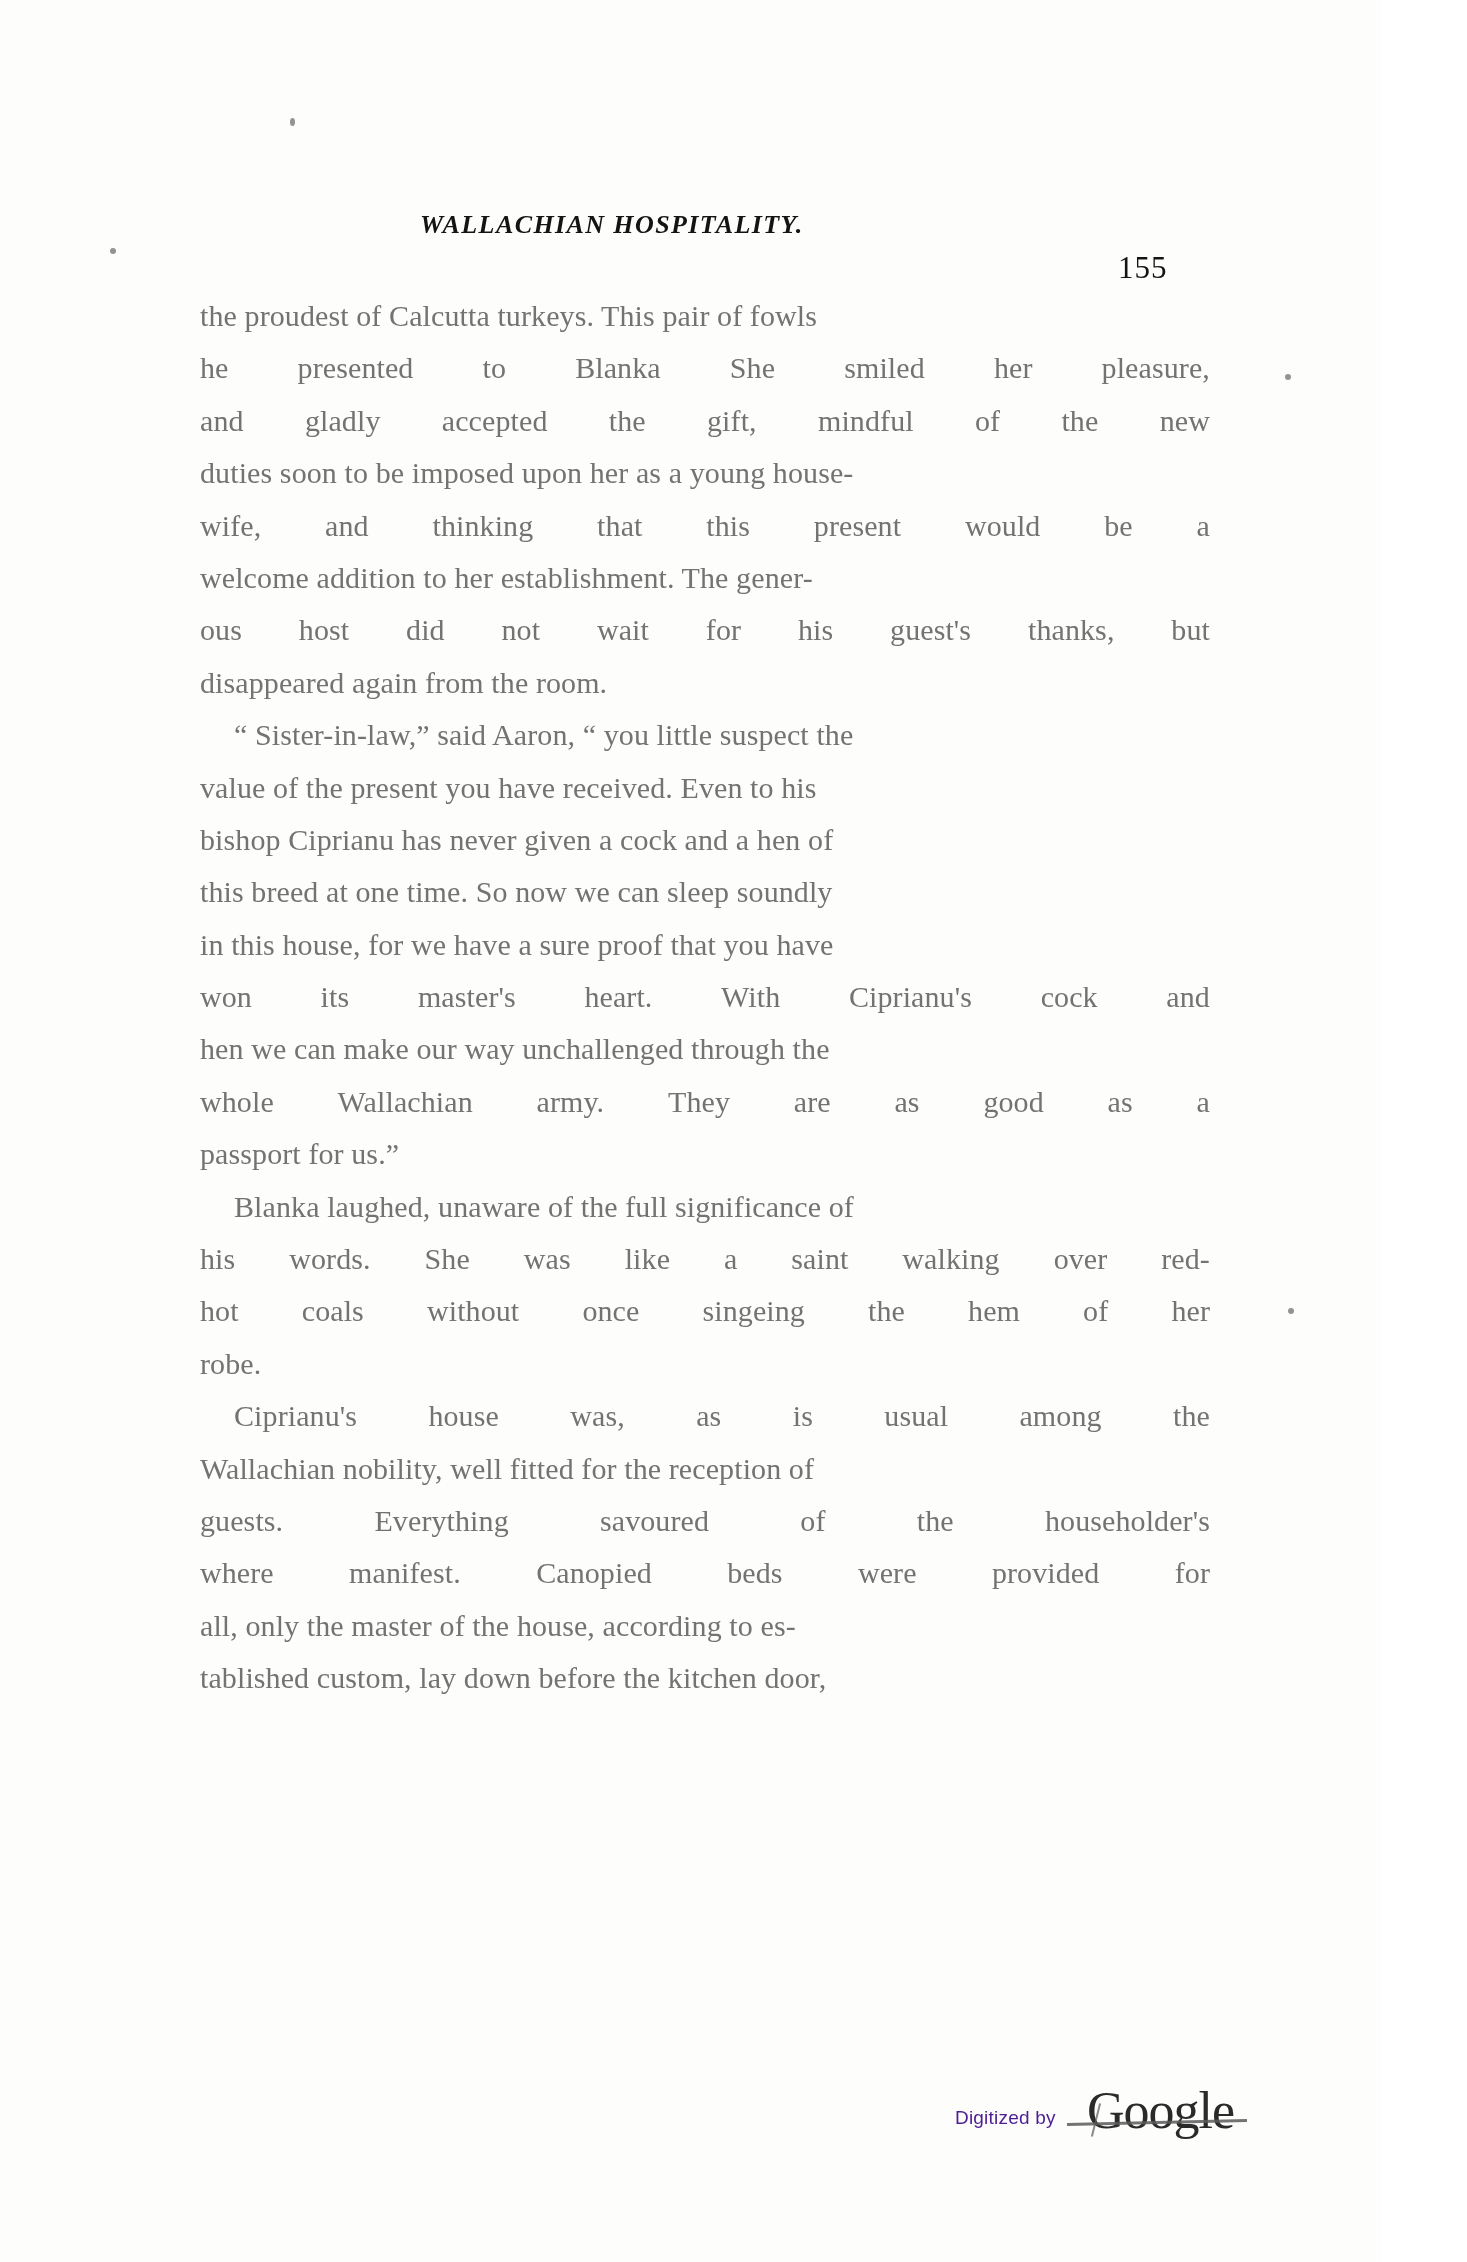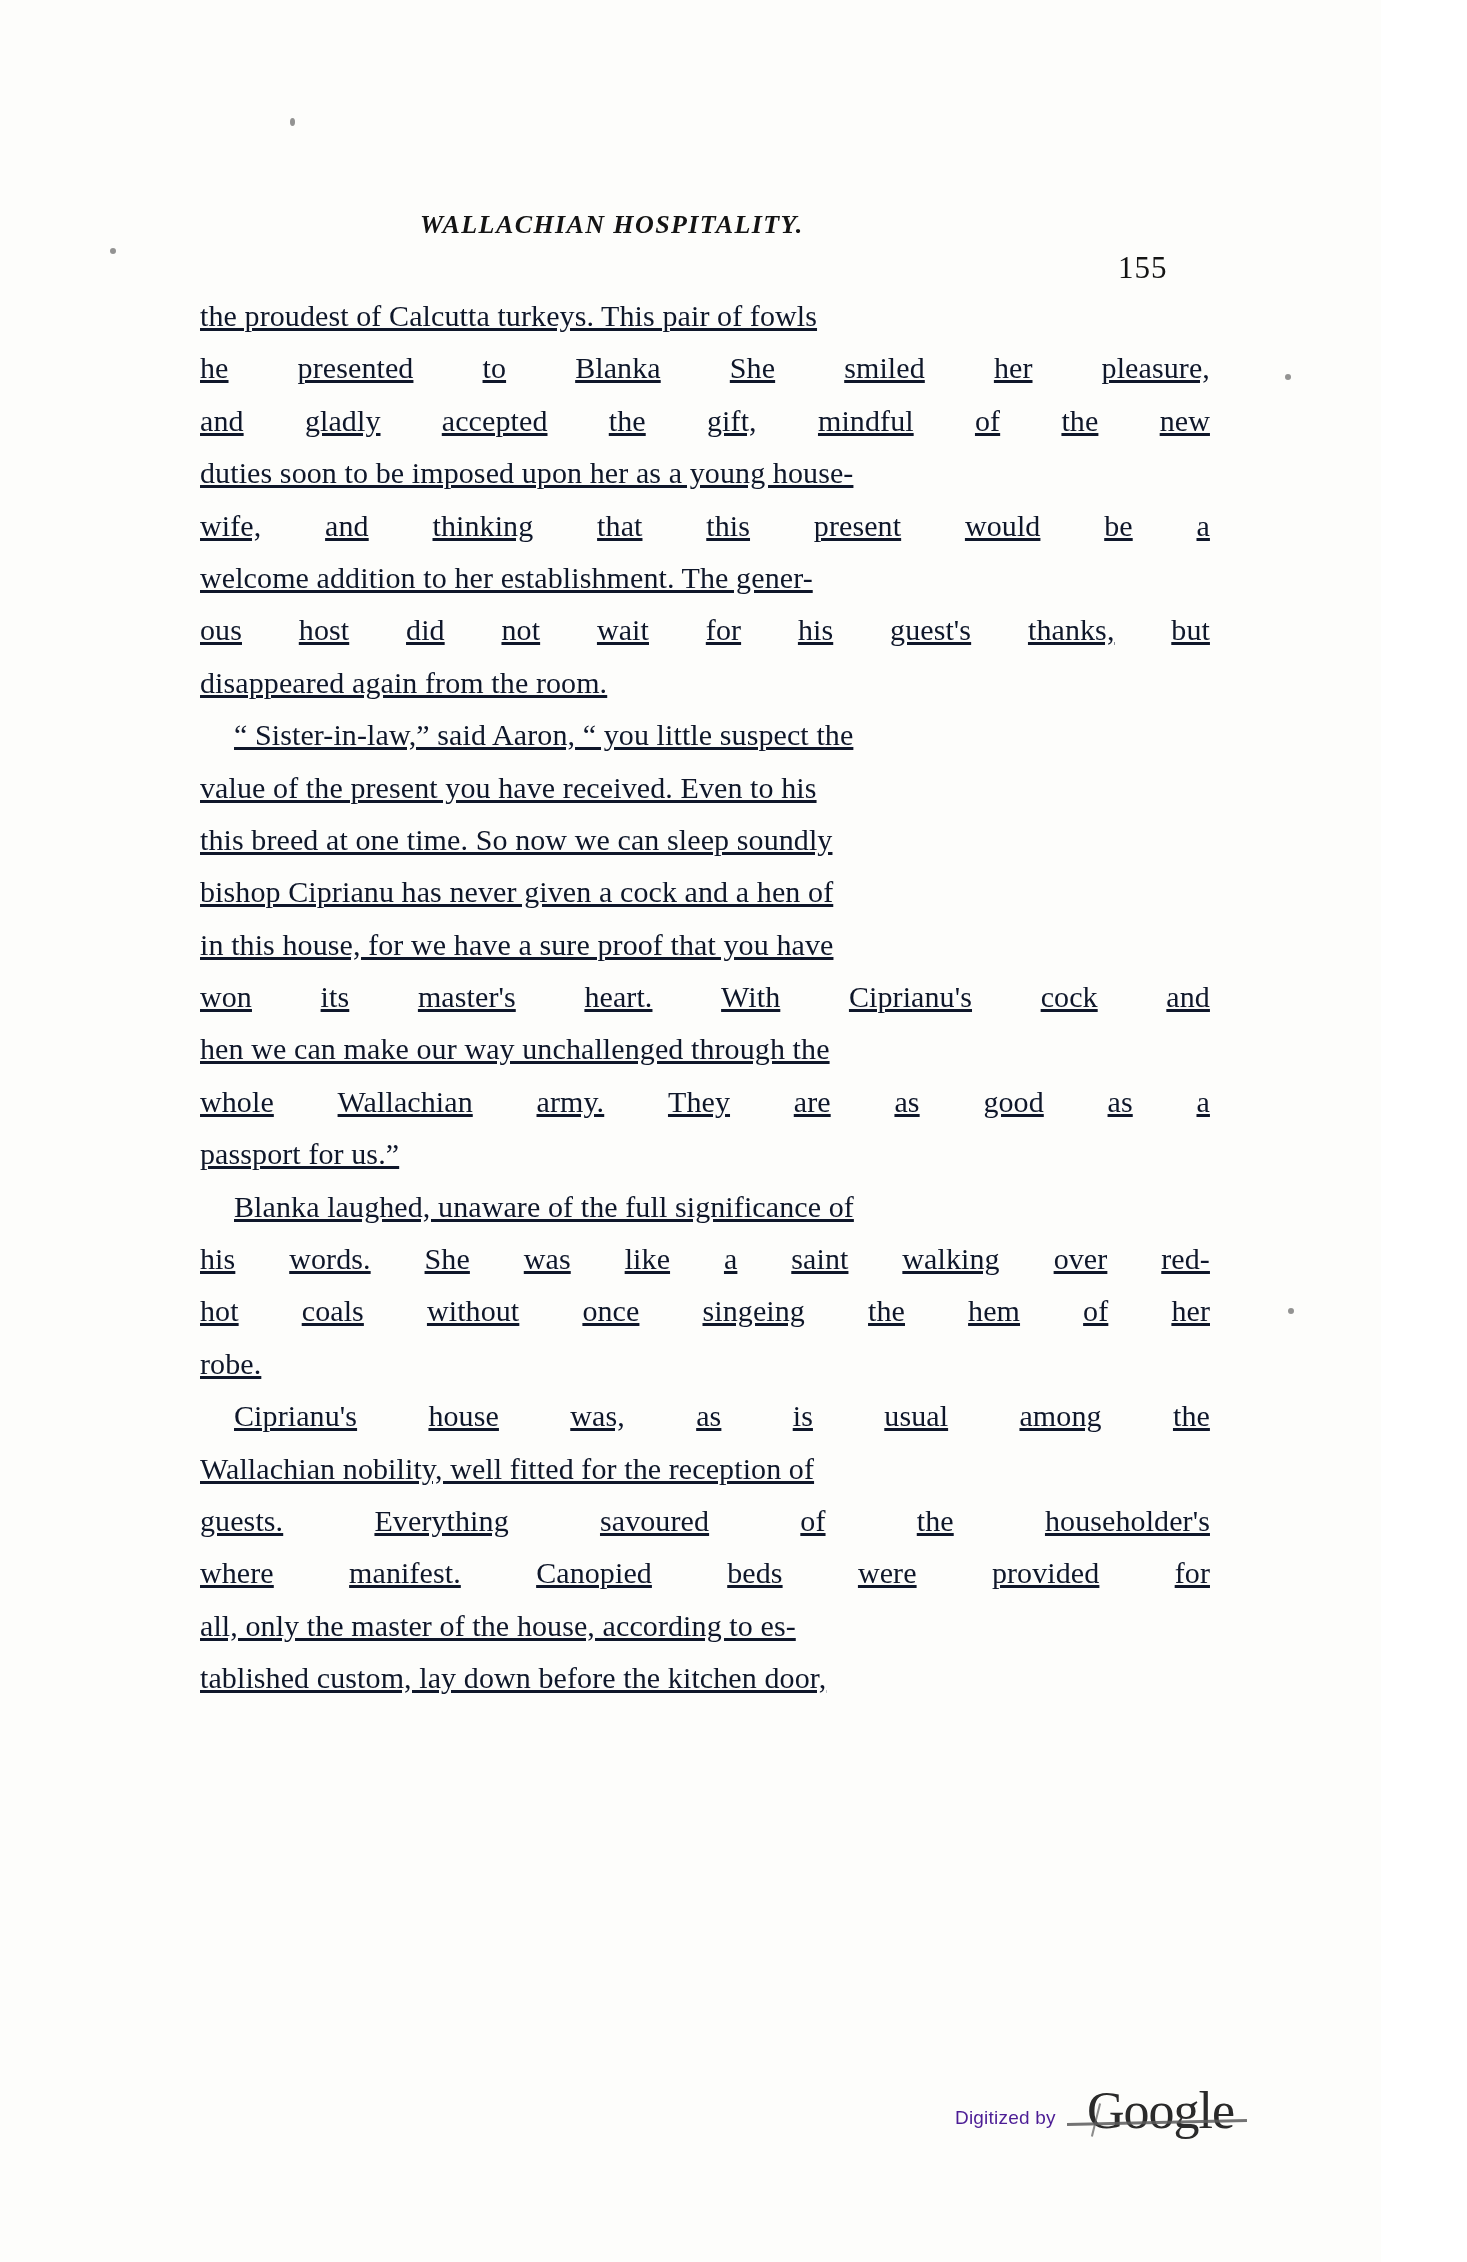--- a/index.html
+++ b/index.html
@@ -67,24 +67,23 @@
     left: 200px;
     top: 290px;
     width: 1010px;
   }
 
   .line {
     position: relative;
     height: 52.4px;
     font-size: 30px;
     line-height: 52.4px;
-    color: #0f172a;
+    color: #737373;
     white-space: nowrap;
     letter-spacing: .1px;
-    text-decoration: underline;
   }
   .line.just {
     display: flex;
     justify-content: space-between;
   }
   .line.just > span { display: inline-block; }
   .line.indent { padding-left: 34px; }
 
   
   .footer {
@@ -192,22 +191,22 @@
         <span>wait</span>
         <span>for</span>
         <span>his</span>
         <span>guest's</span>
         <span>thanks,</span>
         <span>but</span>
       </div>
       <div class="line">disappeared again from the room.</div>
       <div class="line indent">“ Sister-in-law,” said Aaron, “ you little suspect the</div>
       <div class="line">value of the present you have received.   Even to his</div>
+      <div class="line">bishop Ciprianu has never given a cock and a hen of</div>
       <div class="line">this breed at one time.   So now we can sleep soundly</div>
-      <div class="line">bishop Ciprianu has never given a cock and a hen of</div>
       <div class="line">in this house, for we have a sure proof that you have</div>
       <div class="line just">
         <span>won</span>
         <span>its</span>
         <span>master's</span>
         <span>heart.</span>
         <span>With</span>
         <span>Ciprianu's</span>
         <span>cock</span>
         <span>and</span>

